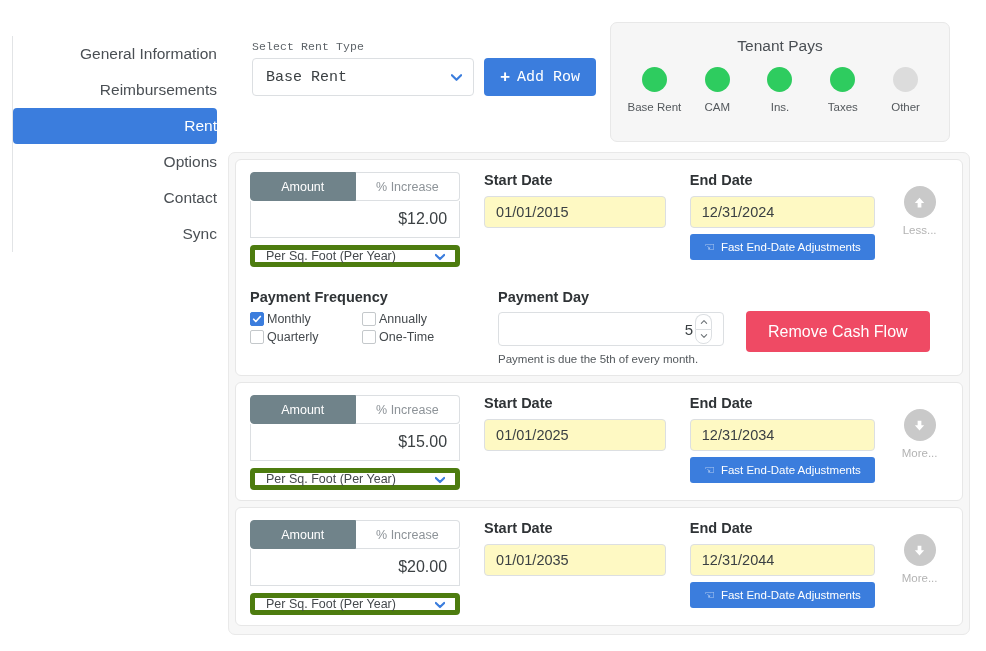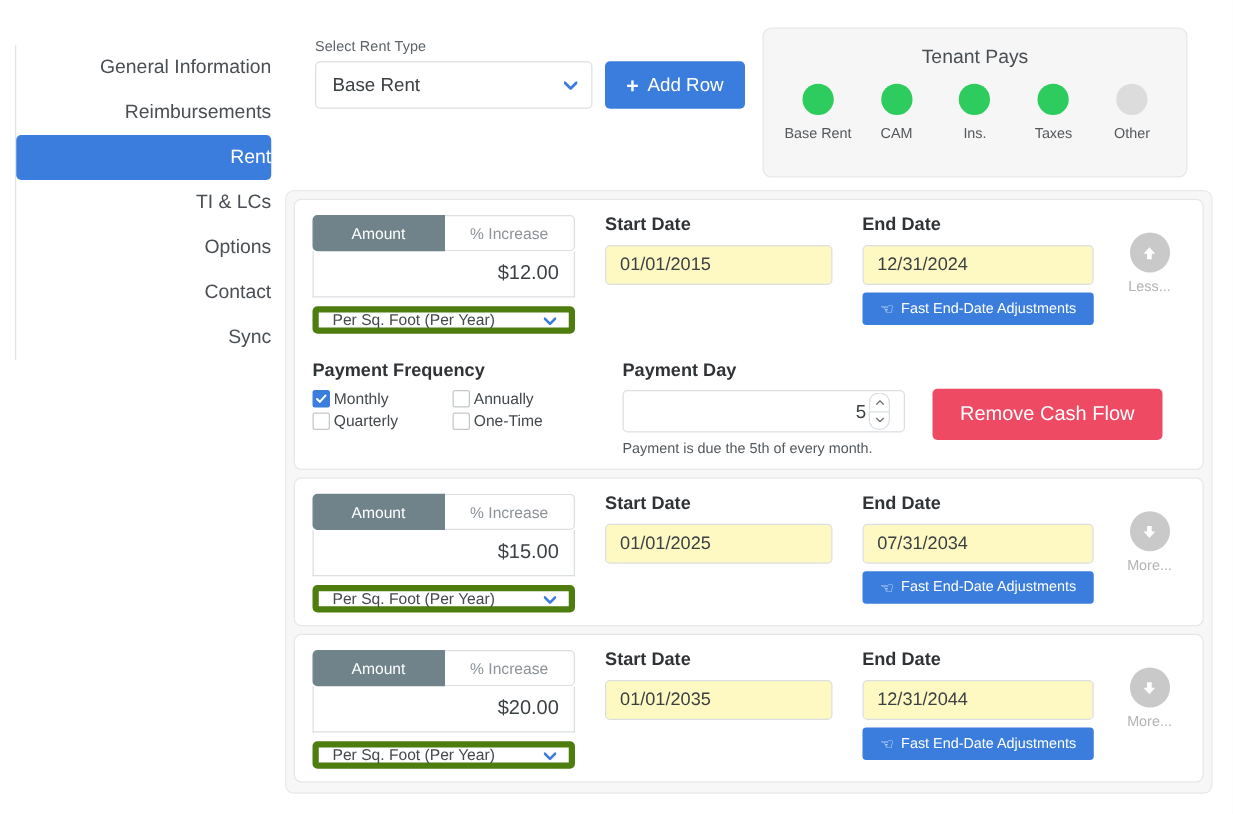--- a/index.html
+++ b/index.html
@@ -28,21 +28,21 @@
     cursor: pointer;
     margin-bottom: 0px;
     text-align: right;
   }
   .nav-item.active {
     background: #3b7ddd;
     color: #ffffff;
   }
 
   
-  .rent-type-block { position: absolute; left: 252px; top: 32px; }
+  .rent-type-block { position: absolute; left: 252px; top: 40px; font-family: Liberation Mono, monospace; }
   .field-label-sm {
     font-size: 11.5px; color: #5d6368; margin-bottom: 5px; letter-spacing: .1px;
   }
   .rent-type-row { display: flex; align-items: stretch; gap: 10px; }
   .select-box {
     position: relative;
     width: 222px; height: 38px;
     background: #fff;
     border: 1px solid #dcdfe2;
     border-radius: 4px;
@@ -240,21 +240,20 @@
 </style>
 </head>
 <body>
 
 <div class="page">
 
   <div class="sidebar">
     <div class="nav-item"><span>General Information</span></div>
     <div class="nav-item"><span>Reimbursements</span></div>
     <div class="nav-item active"><span>Rent</span></div>
-    <div class="nav-item"><span>TI &amp; LCs</span></div>
     <div class="nav-item"><span>Options</span></div>
     <div class="nav-item"><span>Contact</span></div>
     <div class="nav-item"><span>Sync</span></div>
   </div>
 
   <div class="rent-type-block">
     <div class="field-label-sm">Select Rent Type</div>
     <div class="rent-type-row">
       <div class="select-box">
         <span>Base Rent</span>
@@ -431,21 +430,21 @@
         <div class="date-col">
           <div class="date-label">Start Date</div>
           <div class="date-input">
               <span>01/01/2025</span>
             </div>
         </div>
 
         <div class="date-col end">
           <div class="date-label">End Date</div>
           <div class="date-input">
-              <span>07/31/2034</span>
+              <span>12/31/2034</span>
             </div>
           <button class="fast-btn">
             <span class="hand-ico">☜</span>
             <span>Fast End-Date Adjustments</span>
           </button>
         </div>
 
         <div class="expand-col">
           <div class="circle-btn">
             <svg viewBox="0 0 16 16">

